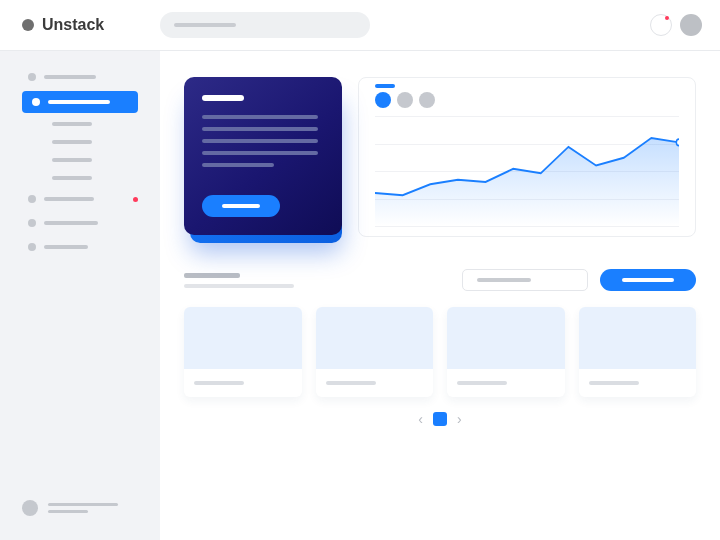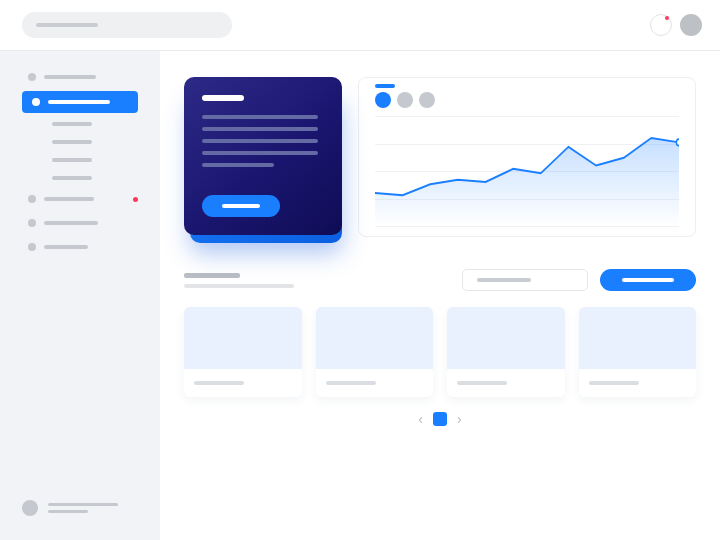--- a/index.html
+++ b/index.html
@@ -155,20 +155,24 @@
 .card-footer .line { height: 4px; width: 50px; border-radius: 2px; background: #dadde2; }
 .pager { margin-top: 14px; display: flex; align-items: center; justify-content: center; gap: 10px; }
 .chevron { color: #b7bbc2; font-size: 14px; user-select: none; }
 .page-cur { width: 14px; height: 14px; border-radius: 3px; background: #1a7fff; }
 </style>
 </head>
 <body>
 
 <div class="app">
   <div class="topbar">
+    <div class="logo">
+      <div class="logo-dot"></div>
+      <div class="logo-text">Unstack</div>
+    </div>
     <div class="search">
       <div class="placeholder-line" style="width:62px"></div>
     </div>
     <div class="spacer"></div>
     <div class="actions">
       <div class="circle-btn">
         <div class="badge-dot"></div>
       </div>
       <div class="circle-btn filled"></div>
     </div>

